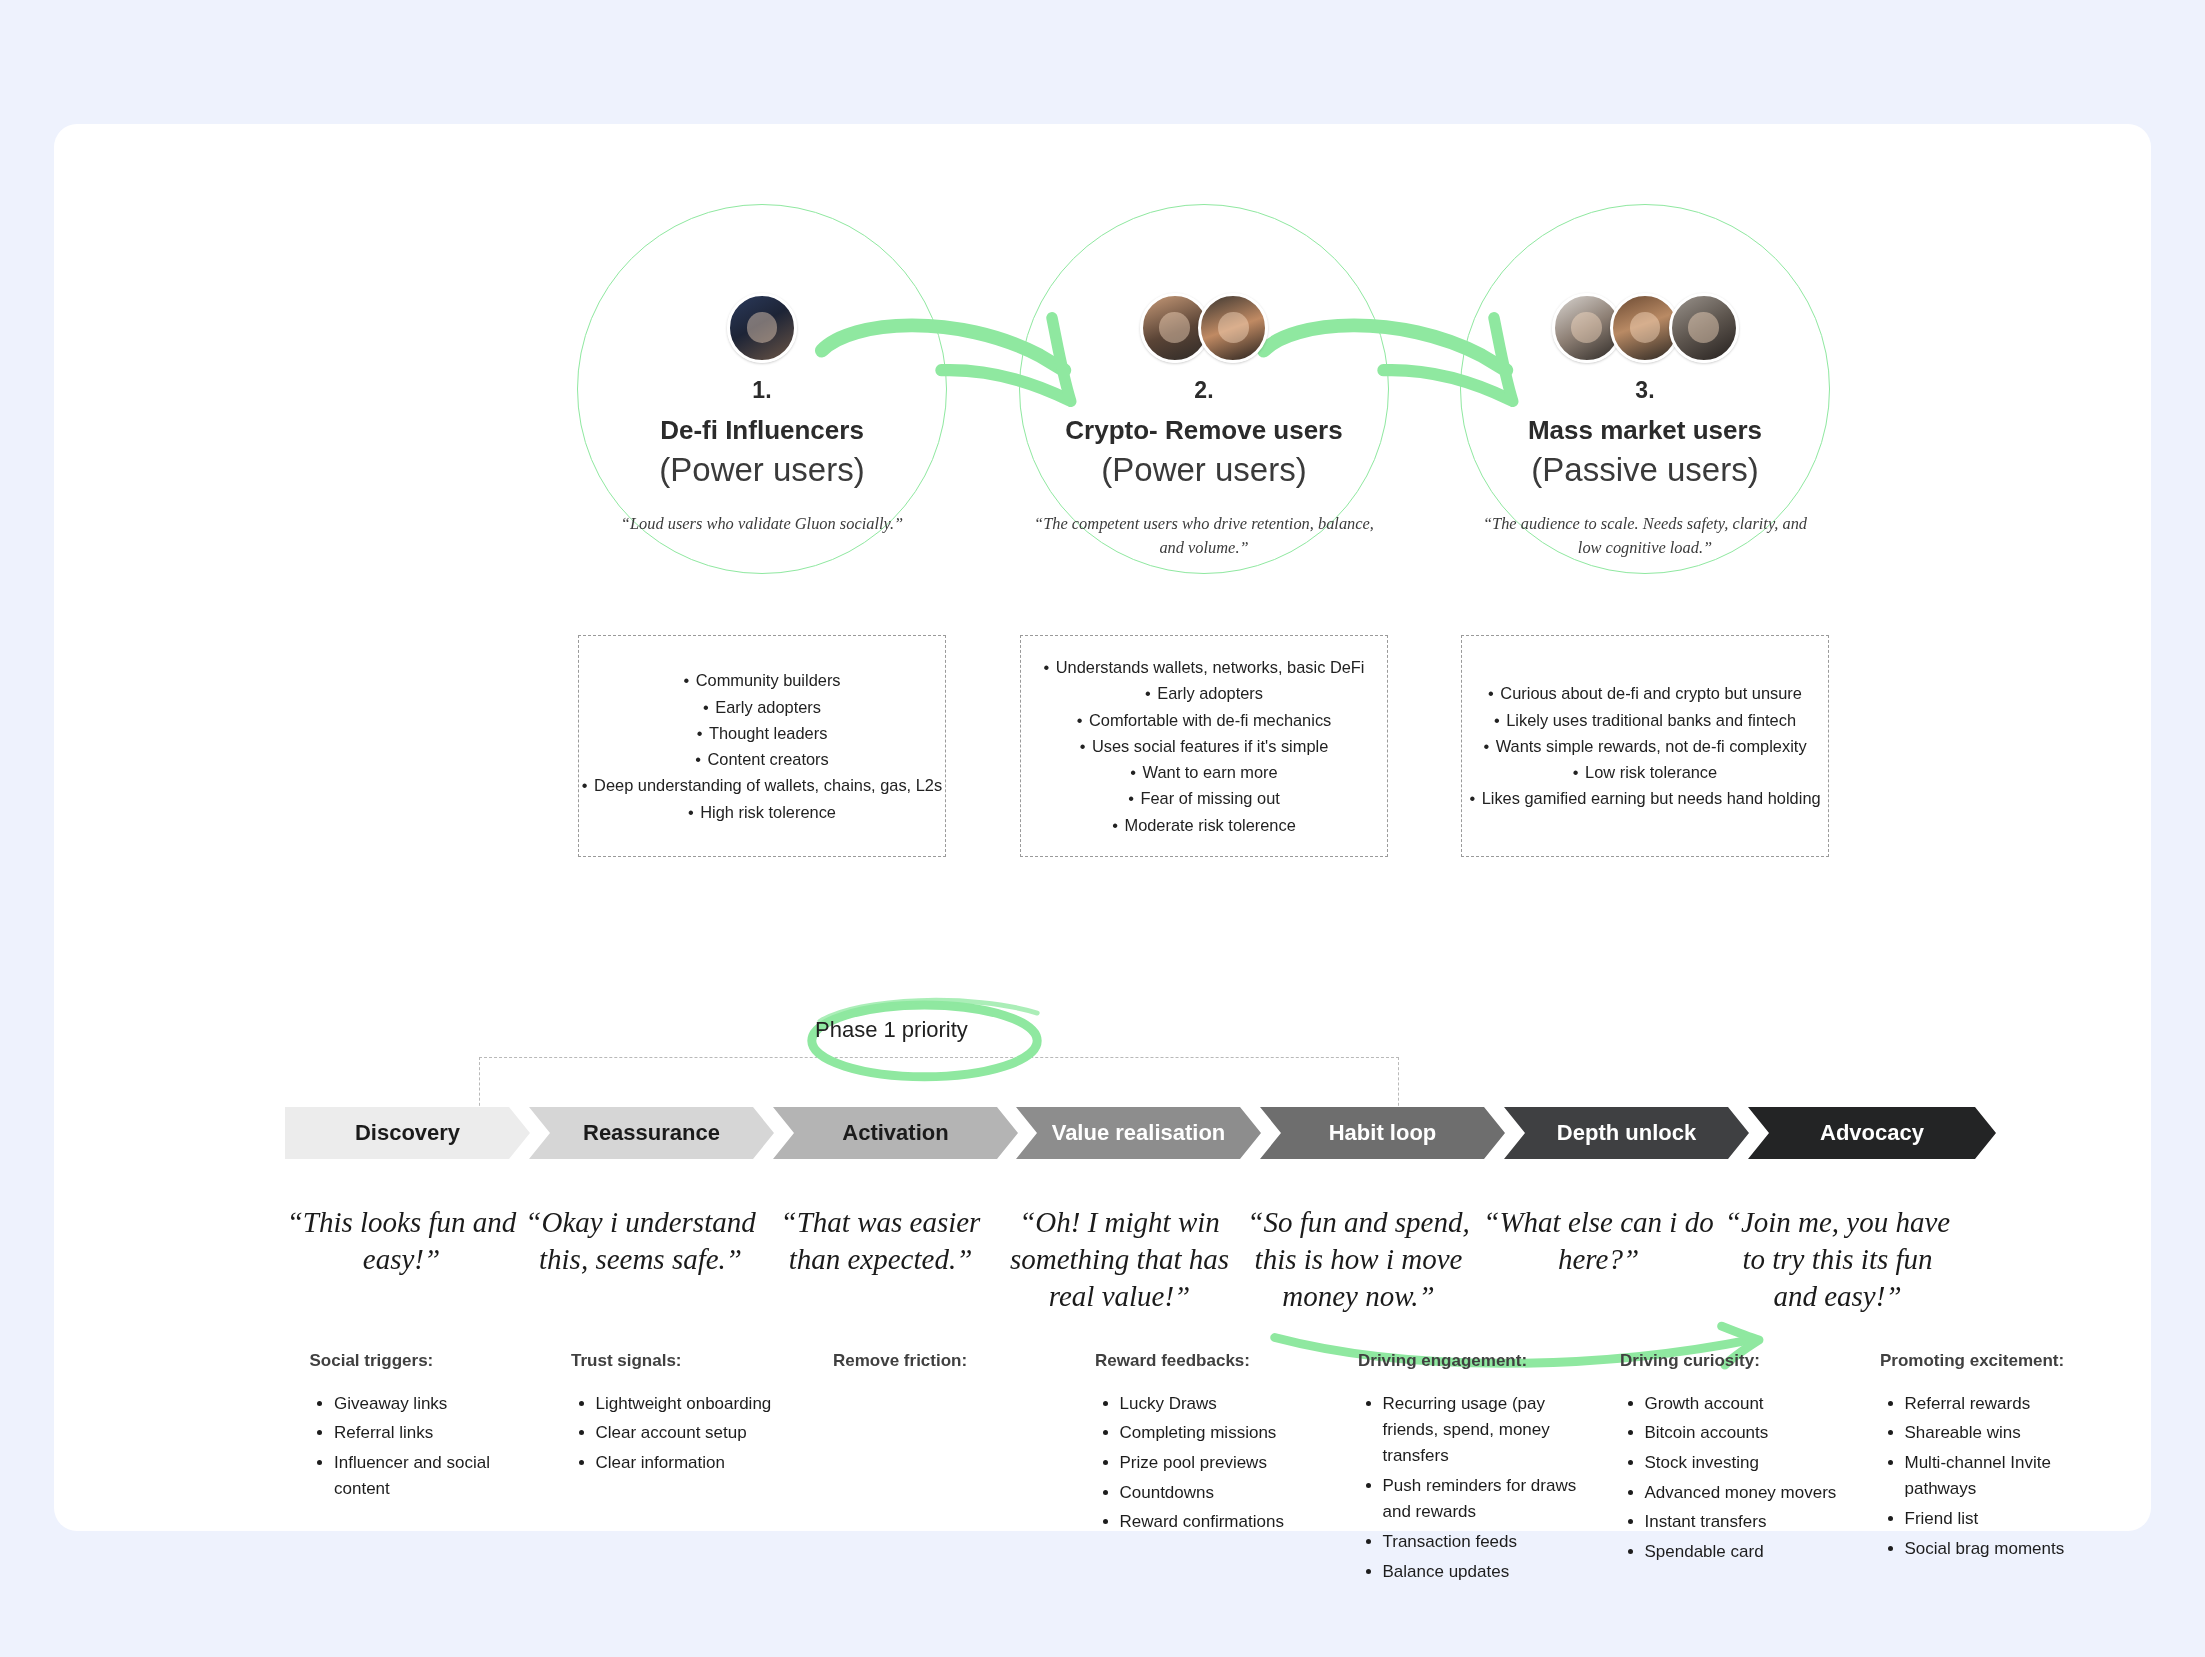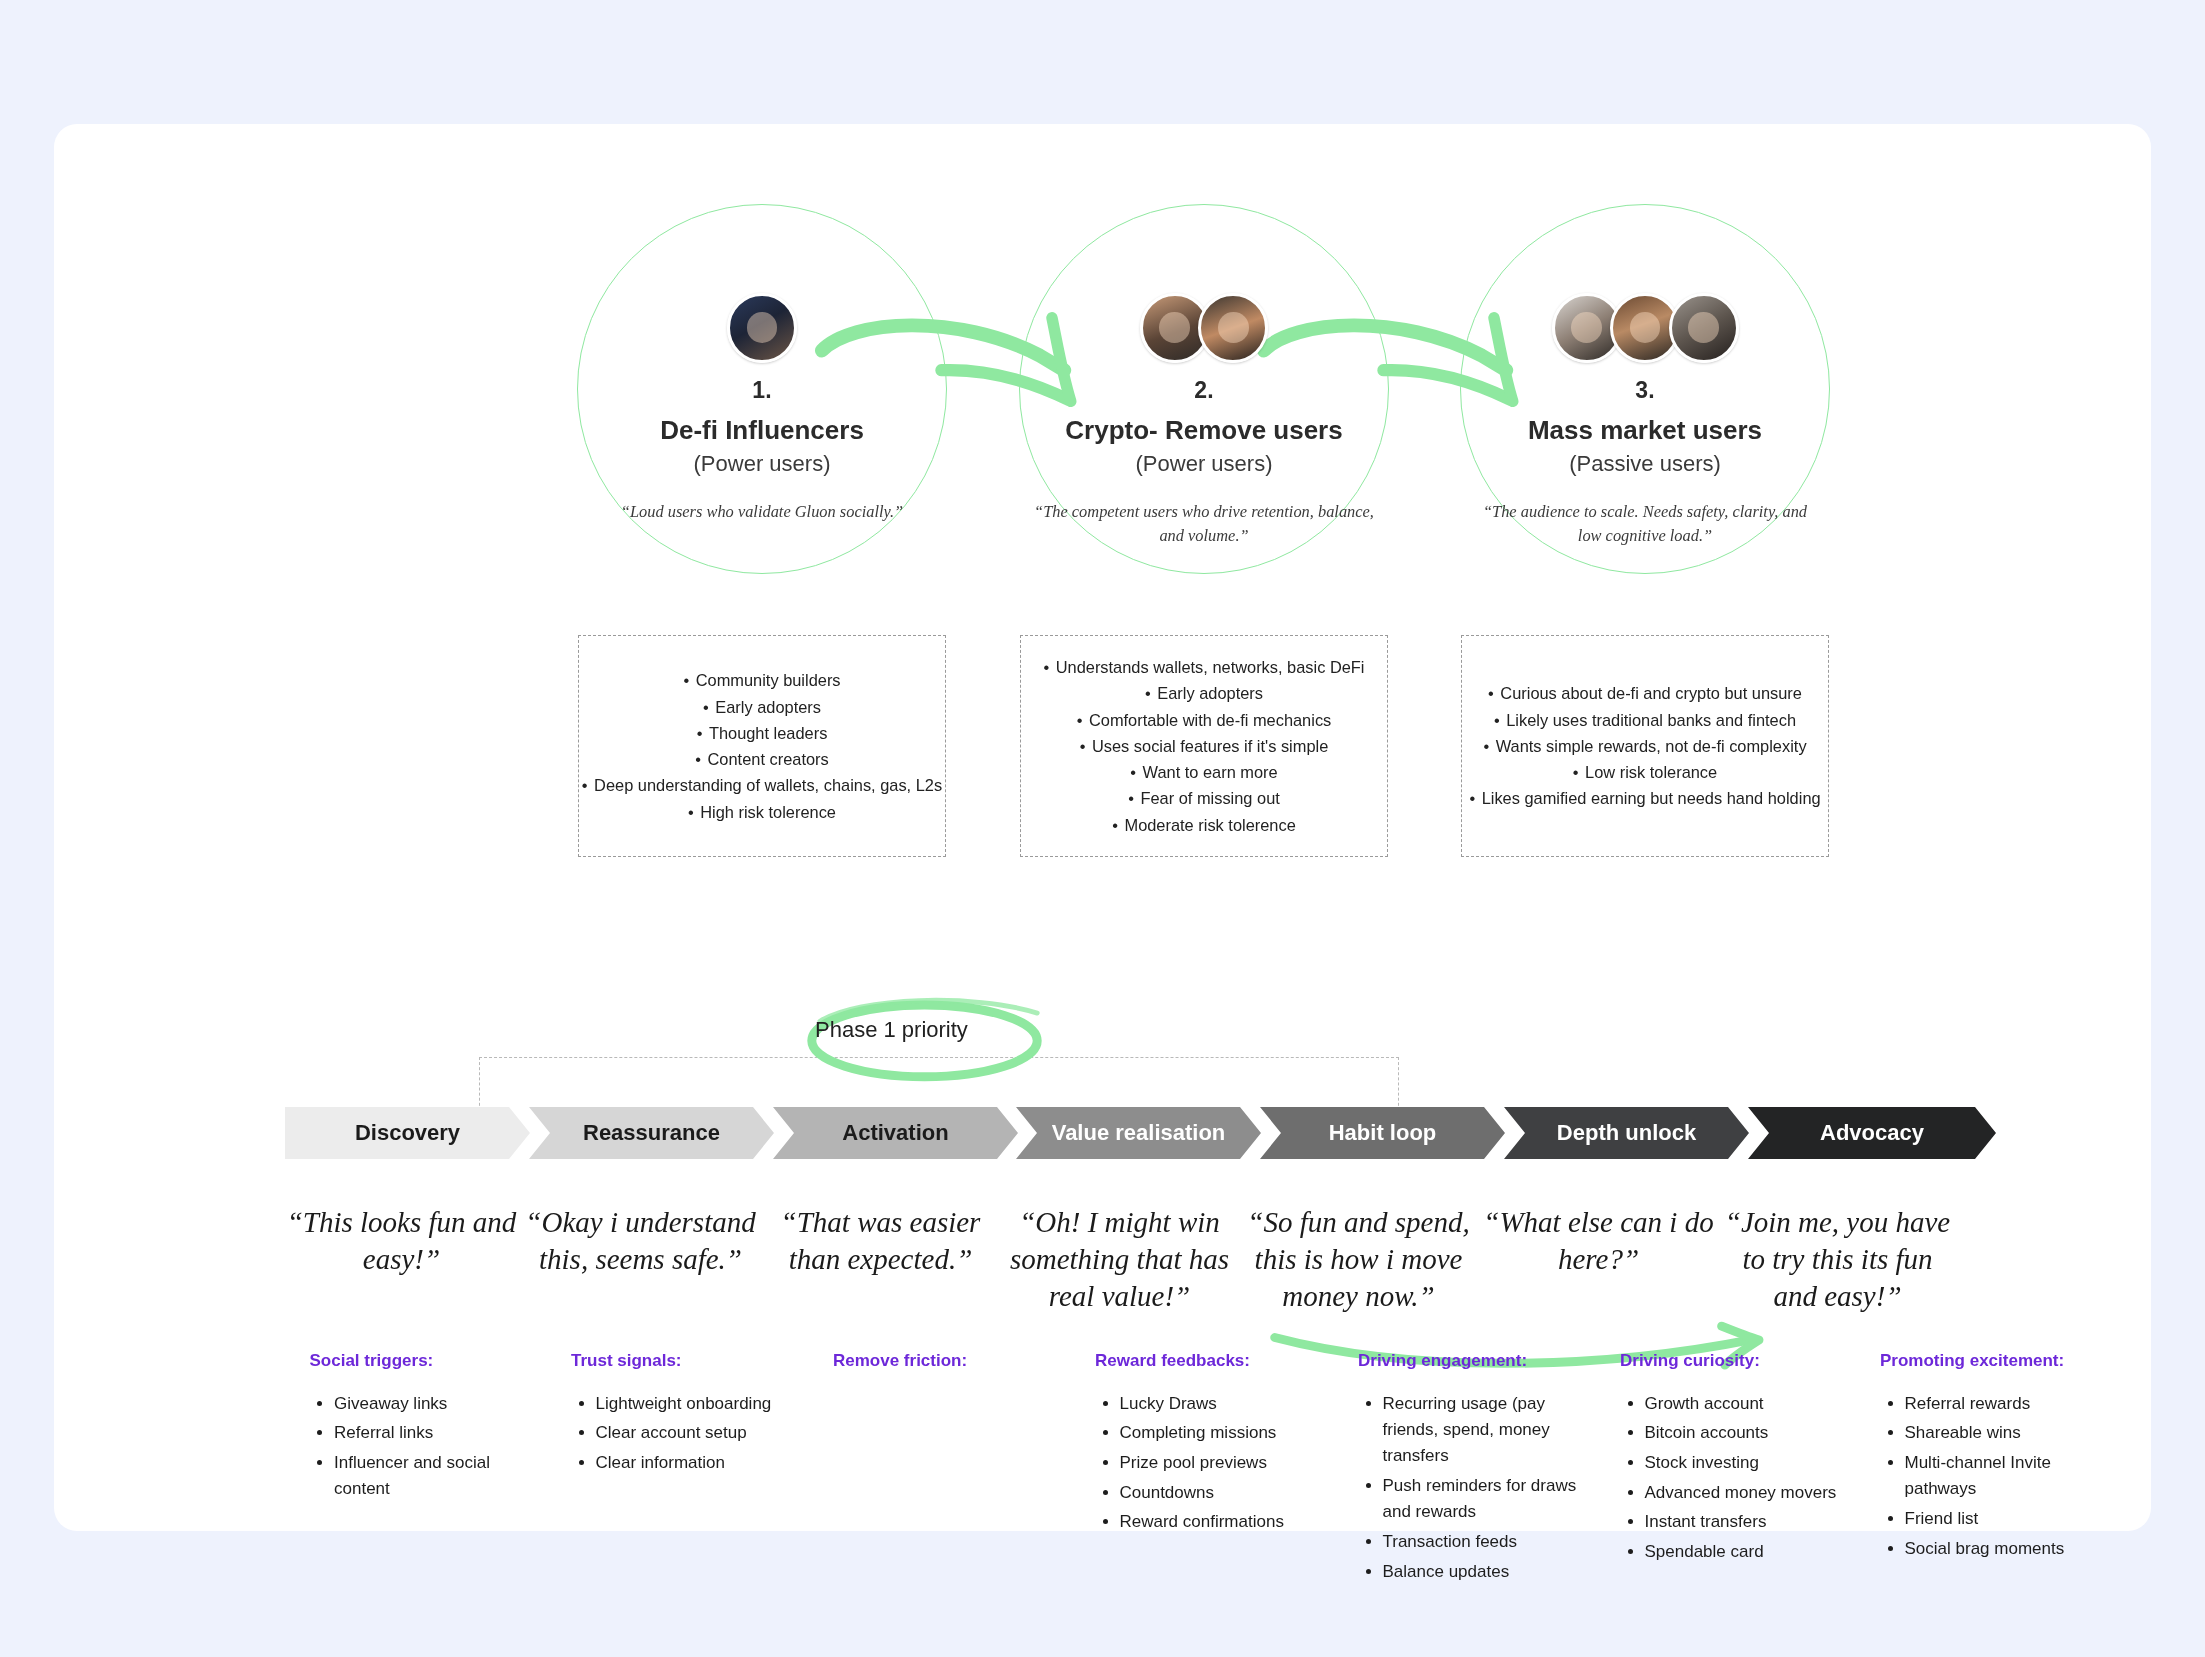--- a/index.html
+++ b/index.html
@@ -56,21 +56,21 @@
 
   .p-num{
     text-align:center;font-size:23px;font-weight:700;color:#2b2b2b;
     margin-top:9.8px;letter-spacing:0.2px;
   }
   .p-title{
     text-align:center;font-size:26px;font-weight:700;color:#2b2b2b;
     margin-top:11.5px;
   }
   .p-sub{
-    text-align:center;font-size:22px;font-weight:400;color:#3a3a3a;
+    text-align:center;font-size:33px;font-weight:400;color:#3a3a3a;
     margin-top:4.9px;
   }
   .p-quote{
     text-align:center;font-size:16.4px;color:#3b3b3b;
     font-family:"Liberation Serif", serif;font-style:italic;
     line-height:1.45;margin:23px auto 0;width:344px;
   }
 
   .traits{
     position:absolute;top:511px;left:50%;transform:translateX(-50%);
@@ -113,21 +113,21 @@
   .quote-row{position:absolute;left:231px;top:360px;width:1750px;height:147px;}
   .jquote{
     position:absolute;top:0;
     font-family:"Liberation Serif", serif;font-style:italic;
     font-size:29px;line-height:1.28;color:#1b1b1b;text-align:center;
   }
 
   .detail-row{position:absolute;left:231px;top:507px;width:1783px;}
   .detail{position:absolute;top:0;}
   .detail h4{
-    margin:0 0 19.6px 0;font-size:17px;font-weight:700;color:#6d28d9;
+    margin:0 0 19.6px 0;font-size:17px;font-weight:700;color:#404040;
   }
   .detail ul{margin:0;padding:0 0 0 24.5px;list-style:disc;}
   .detail li{font-size:17px;color:#1d1d1d;line-height:1.55;margin-bottom:3.3px;}
 </style>
 </head>
 <body>
 
 <div class="board">
 
   <div class="persona-row">

